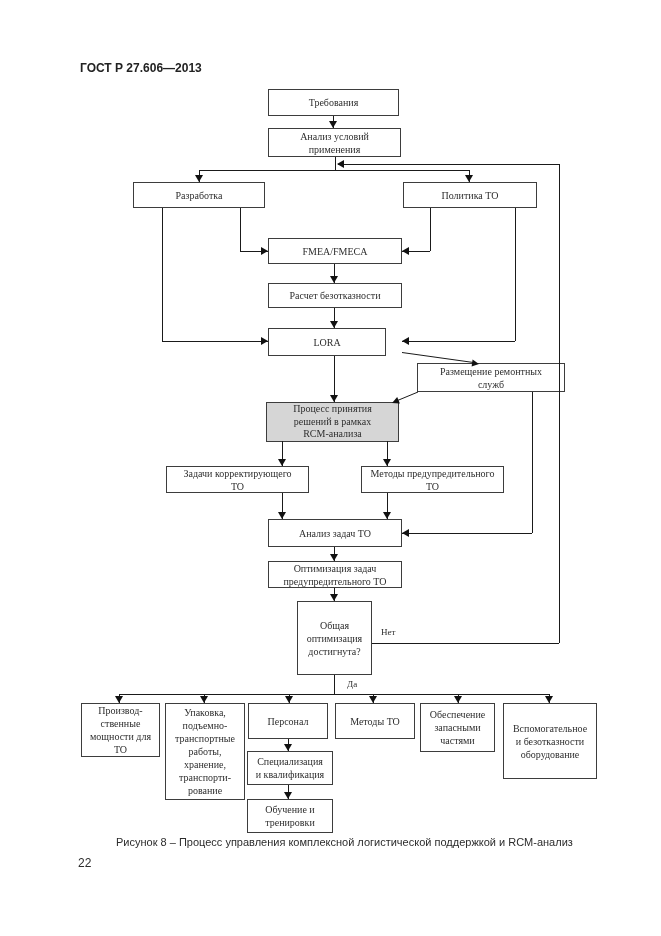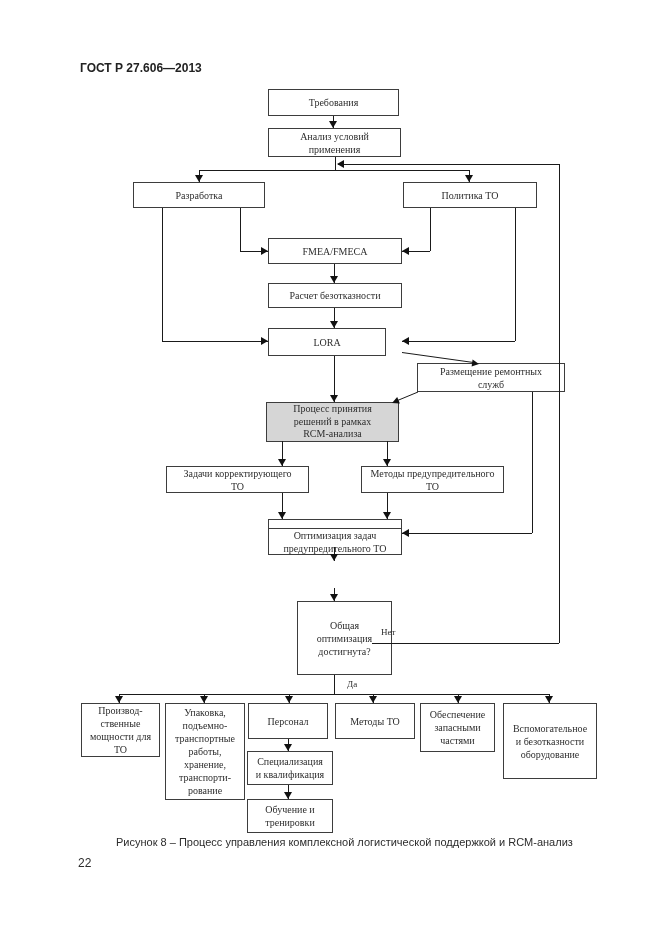--- a/index.html
+++ b/index.html
@@ -44,23 +44,23 @@
     <div class="box" style="left:417px;top:363px;width:148px;height:29px">Размещение ремонтных
 служб</div>
     <div class="box gray" style="left:266px;top:402px;width:133px;height:40px">Процесс принятия
 решений в рамках
 RCM-анализа</div>
     <div class="box" style="left:166px;top:466px;width:143px;height:27px">Задачи корректирующего
 ТО</div>
     <div class="box" style="left:361px;top:466px;width:143px;height:27px">Методы предупредительного
 ТО</div>
     <div class="box" style="left:268px;top:519px;width:134px;height:28px">Анализ задач ТО</div>
-    <div class="box" style="left:268px;top:528px;width:134px;height:27px">Оптимизация задач
+    <div class="box" style="left:268px;top:561px;width:134px;height:27px">Оптимизация задач
 предупредительного ТО</div>
-    <div class="box" style="left:297px;top:601px;width:95px;height:74px">Общая
+    <div class="box" style="left:297px;top:601px;width:75px;height:74px">Общая
 оптимизация
 достигнута?</div>
     <div class="box" style="left:81px;top:703px;width:79px;height:54px">Производ-
 ственные
 мощности для
 ТО</div>
     <div class="box" style="left:165px;top:703px;width:80px;height:97px">Упаковка,
 подъемно-
 транспортные
 работы,

